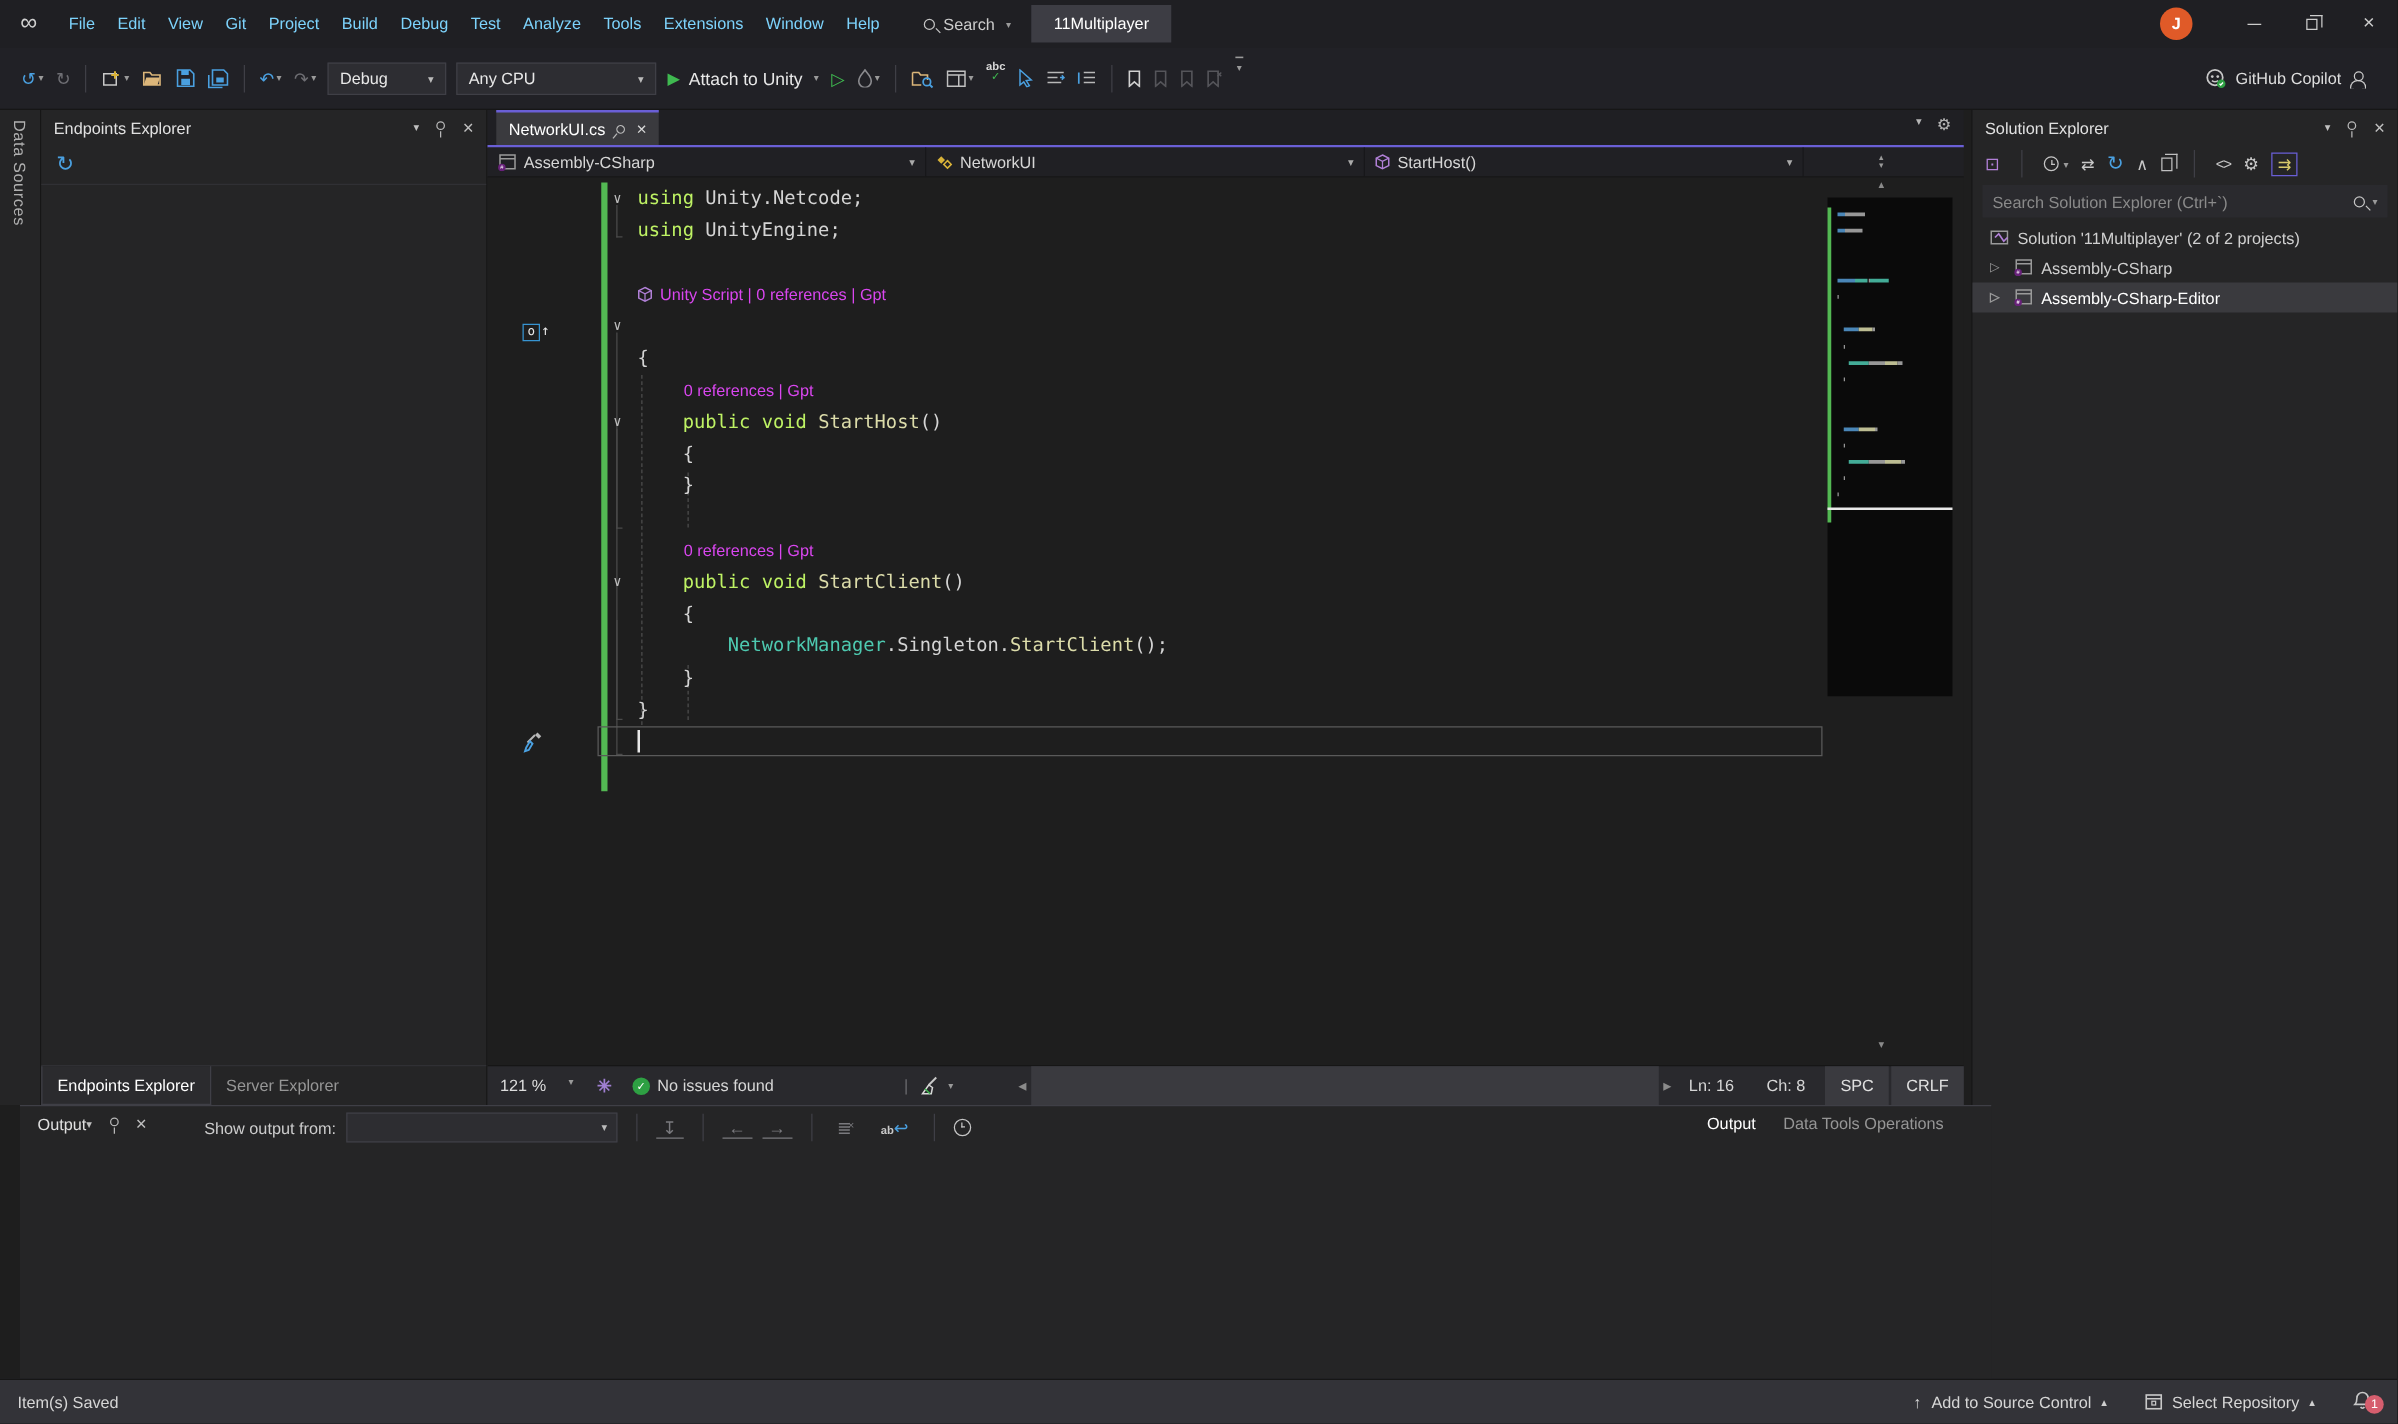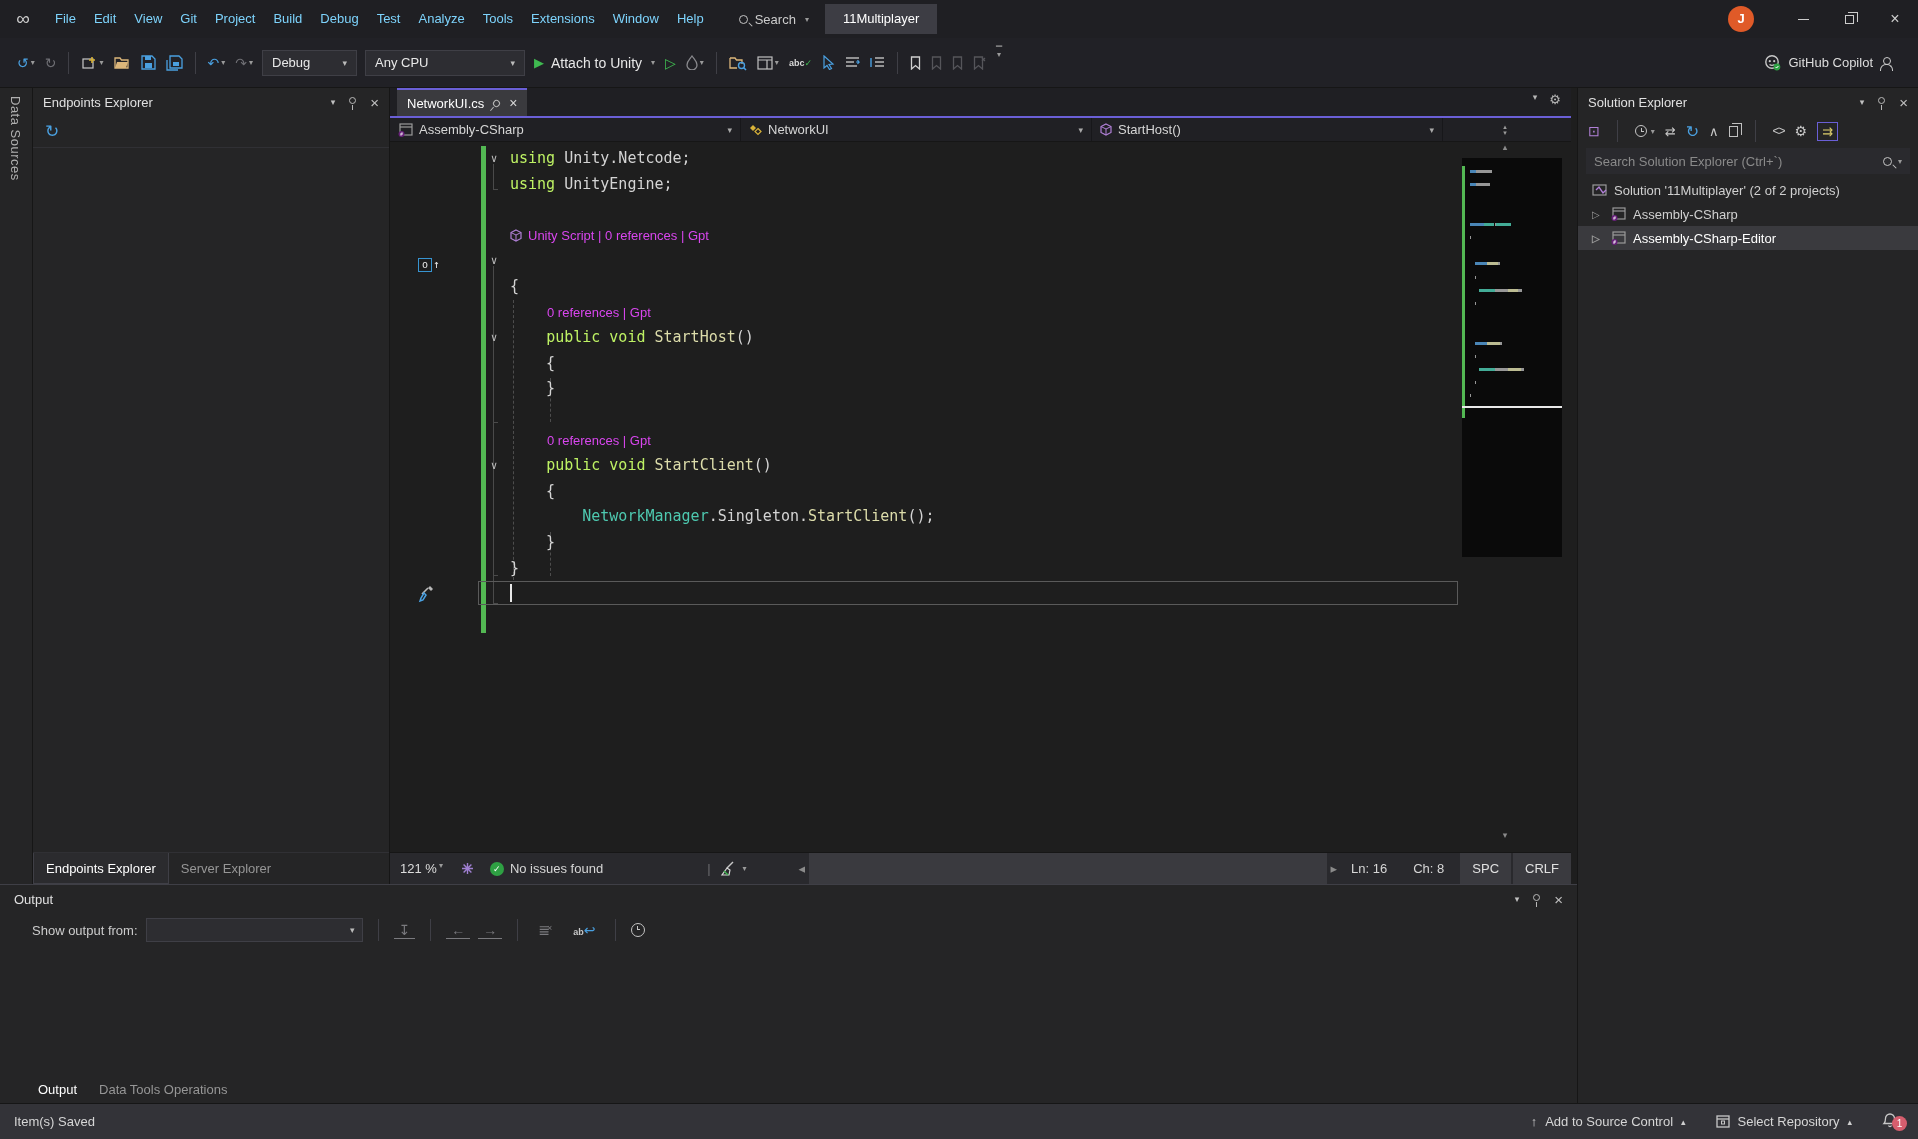--- a/index.html
+++ b/index.html
@@ -96,41 +96,41 @@
   #map-split{position:absolute;left:1106px;top:36px;width:18px;text-align:center;color:#9a9a9a;font-size:7px;line-height:6px}
   #map-up{position:absolute;left:1106px;top:54px;width:18px;text-align:center;color:#8a8a8a;font-size:9px}
   #minimap{position:absolute;left:1072px;top:70px;width:100px;height:399px;background:#0a0a0a}
   #mm-green{position:absolute;left:0;top:8px;width:3px;height:252px;background:#53b853}
   .mmark{position:absolute;height:3px;opacity:.85}
   #mm-cur{position:absolute;left:0;right:0;height:2px;background:#e8e8e8}
   #map-down{position:absolute;left:1106px;top:742px;width:18px;text-align:center;color:#8a8a8a;font-size:9px}
 
   
   #ed-status{position:absolute;left:0;top:764px;right:0;height:32px;background:#29292d;border-top:1px solid var(--line);display:flex;align-items:center}
-  #zoom-dd{display:flex;padding:0 10px;color:#ddd}
+  #zoom-dd{display:flex;gap:16px;padding:0 10px;color:#ddd}
   .es-item{display:flex;align-items:center;gap:6px;padding:0 8px;color:#d6d6d6}
   #hs-left{color:#8a8a8a;margin-left:44px}
   #hs-track{flex:1;height:100%;background:#2f2f33;margin:0 4px;position:relative}
   #hs-thumb{position:absolute;left:0;top:0;height:100%;width:100%;background:#3a3a3f}
   #hs-right{color:#8a8a8a}
   .es-box{height:32px;display:flex;align-items:center;padding:0 12px;background:#3a3a3f;margin-left:2px;color:#e0e0e0}
   #lncol{display:flex;gap:26px;margin:0 14px;color:#d6d6d6}
 
   
   #solution-explorer{left:1577px;top:88px;width:341px;height:1015px;background:var(--panel);border-left:1px solid var(--line);display:flex;flex-direction:column}
   #se-toolbar{height:30px;display:flex;align-items:center;gap:10px;padding:0 10px;color:#c8c8c8}
   .se-hl{border:1px solid var(--accent);padding:1px 4px;color:#d8c96a}
   #se-search{height:26px;margin:2px 8px 4px;background:#2a2a2e;display:flex;align-items:center;padding:0 8px;color:#8a8a8a}
   #se-search .mag{margin-left:auto}
   .trow{height:24px;display:flex;align-items:center;gap:7px;padding-left:14px;color:#d0d0d0}
   .trow.sel{background:#3a3a3e;color:#fff;font-weight:bold}
   .texp{width:12px;color:#9a9a9a;font-size:10px}
 
   
-  #output{left:0;top:884px;width:1577px;height:219px;background:var(--panel);border-top:1px solid var(--bord);display:flex;flex-direction:column}
+  #output{left:16px;top:884px;width:1577px;height:219px;background:var(--panel);border-top:1px solid var(--bord);display:flex;flex-direction:row}
   #out-tool{height:34px;display:flex;align-items:center;padding:0 32px;gap:8px}
   #out-select{width:217px;height:24px;background:#2d2d31;border:1px solid var(--bord);display:flex;align-items:center;padding:0 7px;color:#ddd}
   #out-select .dda{margin-left:auto;font-size:9px;color:#bbb}
   .obtn{color:#7a7a7e;font-size:14px;padding:0 5px}
   #out-content{flex:1}
   #out-tabs{height:27px;display:flex;align-items:center;gap:22px;padding:0 38px;color:var(--dim)}
   .otab.active{color:#fff}
 
   
   #statusbar{left:0;top:1103px;width:1918px;height:36px;background:#333338;display:flex;align-items:center;padding:0 14px;color:#d6d6d6;border-top:1px solid var(--line)}
@@ -258,21 +258,21 @@
           <path d="M14.7 12.7L17 15" stroke="#4aa0e0" stroke-width="1.6"></path>
         </svg>
       </span>
     <span class="tbtn">
         <svg width="16" height="14" viewBox="0 0 16 14">
           <rect x="1" y="1" width="14" height="12" fill="none" stroke="#c0c0c0" stroke-width="1.2"></rect>
           <path d="M1 4h14M10 4v9" stroke="#c0c0c0" stroke-width="1.2"></path>
         </svg>
         <span class="tiny-dd">▾</span>
       </span>
-    <span class="tbtn" style="flex-direction:row;font-size:9px;line-height:8px">
+    <span class="tbtn" style="flex-direction:column;font-size:9px;line-height:8px">
         <b style="color:#d8d8d8">abc</b>
         <span style="color:#3fb950">✓</span>
       </span>
     <span class="tbtn">
         <svg width="13" height="15" viewBox="0 0 13 15">
           <path d="M2 1l9 8-4 .5 2.5 4-2 1-2.5-4L2 13z" fill="none" stroke="#4aa0e0" stroke-width="1.2"></path>
         </svg>
       </span>
     <span class="tbtn">
         <svg width="15" height="13" viewBox="0 0 15 13">

